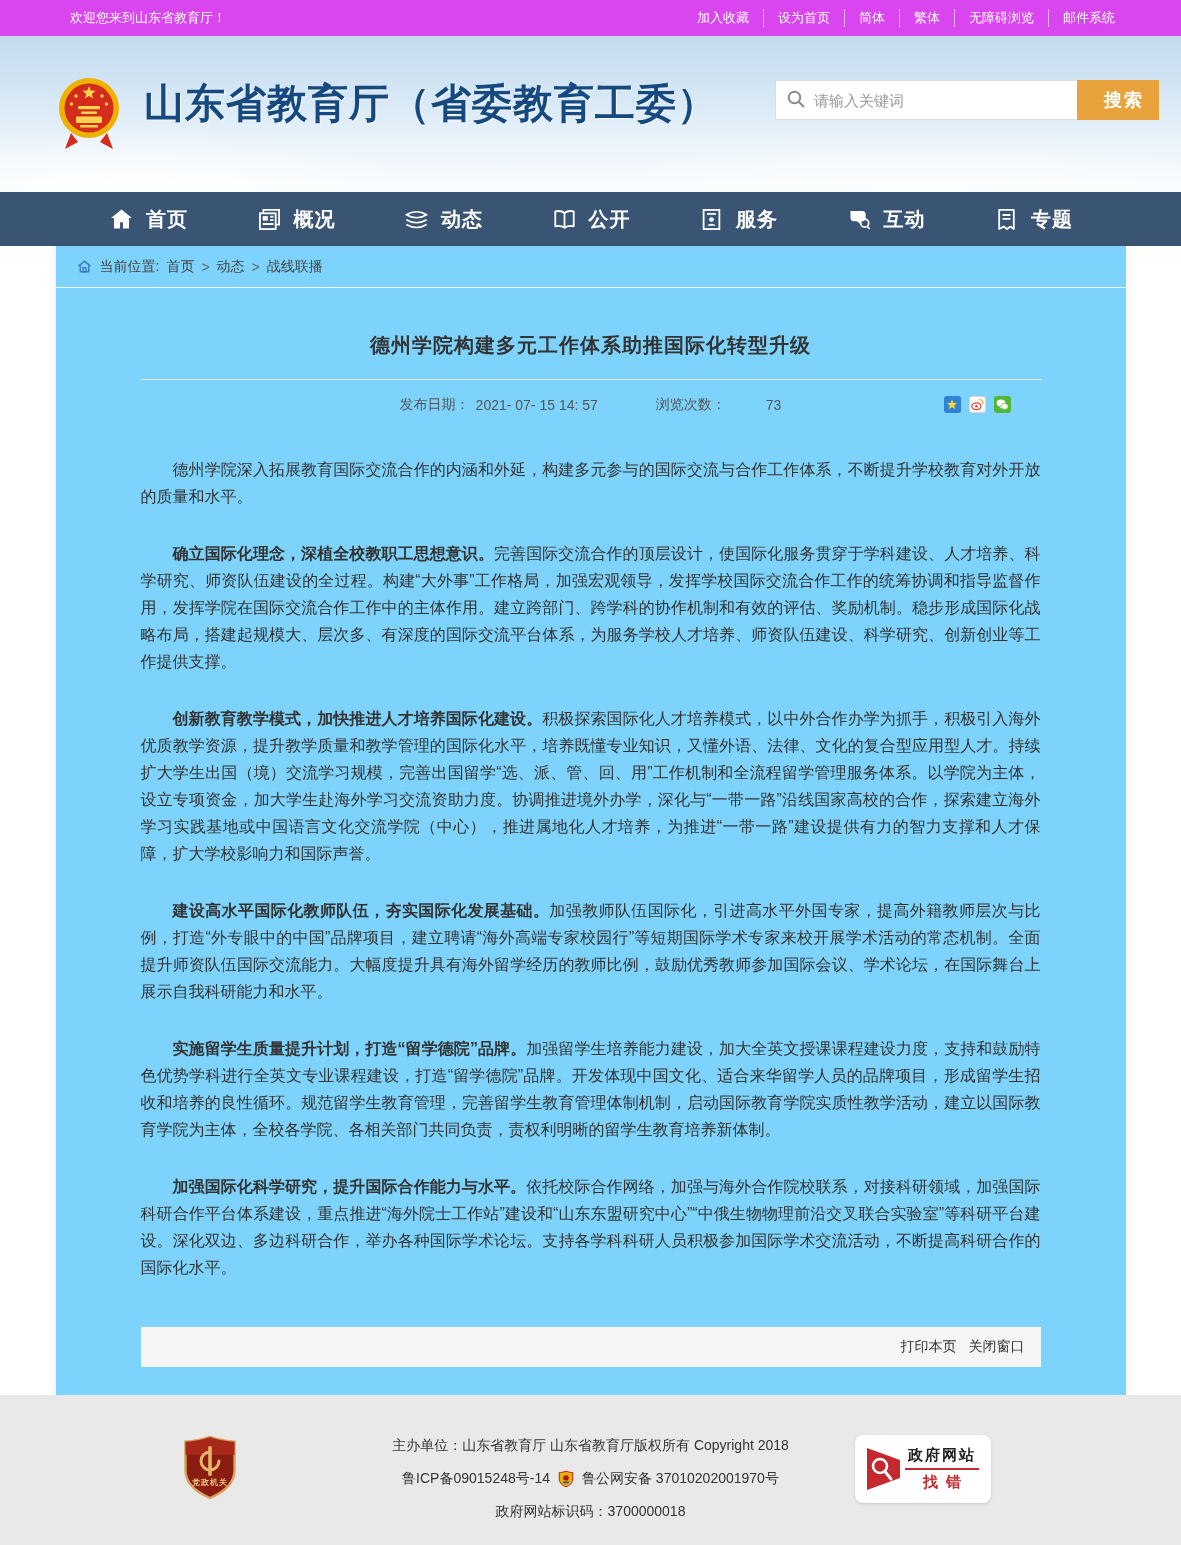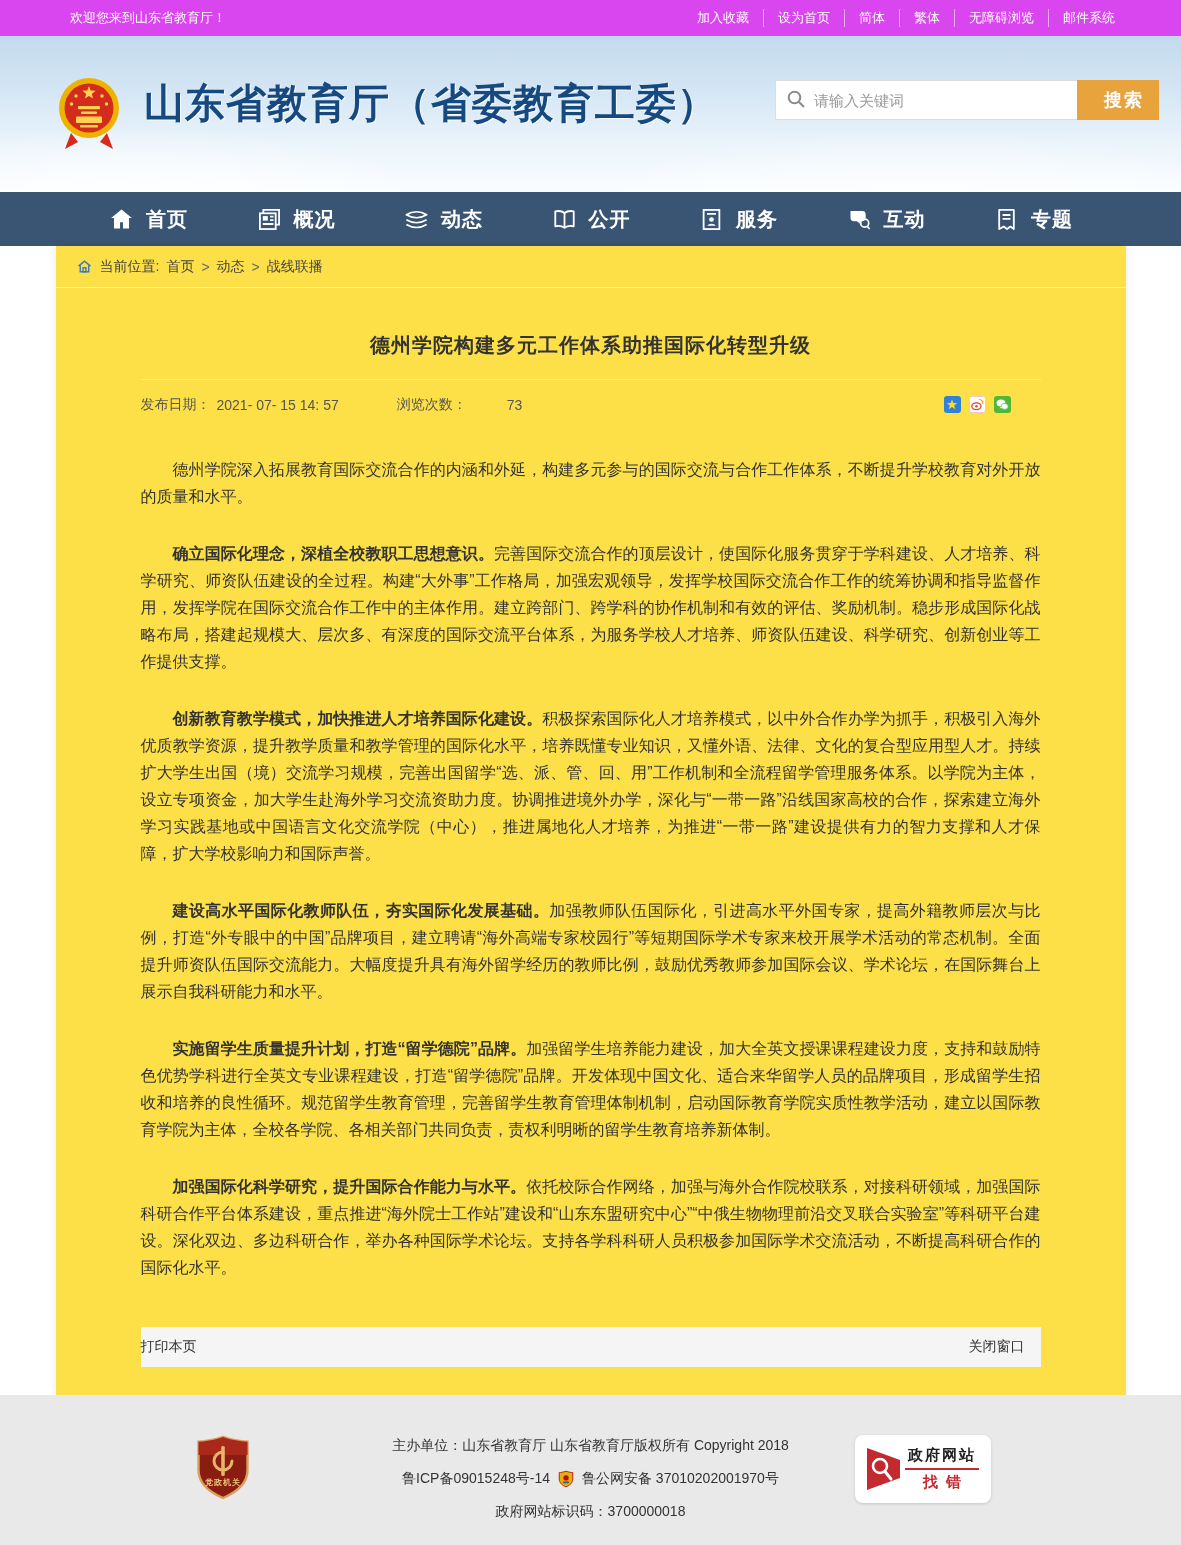--- a/index.html
+++ b/index.html
@@ -51,70 +51,70 @@
   
   .mainnav {
     height:54px; background:#3a5573; display:flex; align-items:center;
     justify-content:space-between; padding:0 108px;
   }
   .nav-item { display:flex; align-items:center; gap:11px; cursor:pointer; text-decoration:none; }
   .nav-item svg { width:27px; height:27px; }
   .nav-item span { color:#fff; font-size:20px; font-weight:bold; letter-spacing:1px; }
   
   .wrapper {
-    width:1070px; margin:0 auto; background:#fde047;
+    width:1070px; margin:0 auto; background:#7dd3fc;
     box-shadow:0 0 8px rgba(0,0,0,.09);
   }
   .breadcrumb {
     height:42px; display:flex; align-items:center; gap:7px;
     padding:0 20px; font-size:14px; color:#444; border-bottom:1px solid #f0f0f0;
   }
   .breadcrumb a { color:#444; text-decoration:none; cursor:pointer; }
   .crumb-sep { color:#666; }
   
   .article { padding:0 85px 28px; }
   .article h1 {
     text-align:center; font-size:20px; font-weight:bold; color:#333;
     margin:44px 0 20px; letter-spacing:1px;
   }
   .title-divider { border-top:1px solid #e6e6e6; }
   .meta {
     position:relative; height:50px; display:flex; align-items:center;
-    gap:6px; font-size:14px; color:#555;
+    justify-content:center; gap:6px; font-size:14px; color:#555;
   }
   .meta .gap { width:46px; }
   .share { position:absolute; right:30px; top:16px; display:flex; gap:8px; }
   .share-ico {
     width:17px; height:17px; border-radius:3px; display:flex;
     align-items:center; justify-content:center; cursor:pointer;
   }
   .share-qzone { background:#2f82d6; }
   .share-weibo { background:#fff; border:1px solid #eccccc; }
   .share-wechat { background:#50b838; }
   .body-text { margin-top:26px; }
   .body-text p {
     font-size:16px; line-height:27px; color:#333; text-indent:2em;
     text-align:justify; margin-bottom:30px;
   }
   .body-text p b { font-weight:bold; }
   .printbar {
     margin-top:46px; height:40px; background:#f5f5f5;
-    display:flex; align-items:center; justify-content:space-between;
-    gap:20px; padding-right:16px; font-size:14px;
+    display:flex; align-items:center; justify-content:flex-end;
+    gap:12px; padding-right:16px; font-size:14px;
   }
   .printbar a { color:#333; text-decoration:none; cursor:pointer; }
   
   .sitefooter {
     background:#e9e9e9; position:relative; margin-top:0;
     padding:34px 0 26px; font-size:14px; color:#333;
   }
   .footer-center { text-align:center; line-height:33px; }
   .footer-center .row2 { display:flex; align-items:center; justify-content:center; gap:7px; }
   .footer-center a { color:#333; text-decoration:none; cursor:pointer; }
-  .party-badge { position:absolute; left:196px; top:40px; width:54px; height:66px; cursor:pointer; }
+  .party-badge { position:absolute; left:183px; top:40px; width:54px; height:66px; cursor:pointer; }
   .party-badge span {
     position:absolute; left:0; right:0; bottom:13px; text-align:center;
     color:#e9c27c; font-size:8px; font-weight:bold; letter-spacing:1px;
   }
   .error-badge {
     position:absolute; right:190px; top:40px; width:136px; height:68px;
     background:#fff; border-radius:8px; box-shadow:0 1px 3px rgba(0,0,0,.15);
     display:flex; align-items:center; gap:0; padding:8px 10px; cursor:pointer;
   }
   .error-badge .txt { display:flex; flex-direction:column; align-items:center; }

